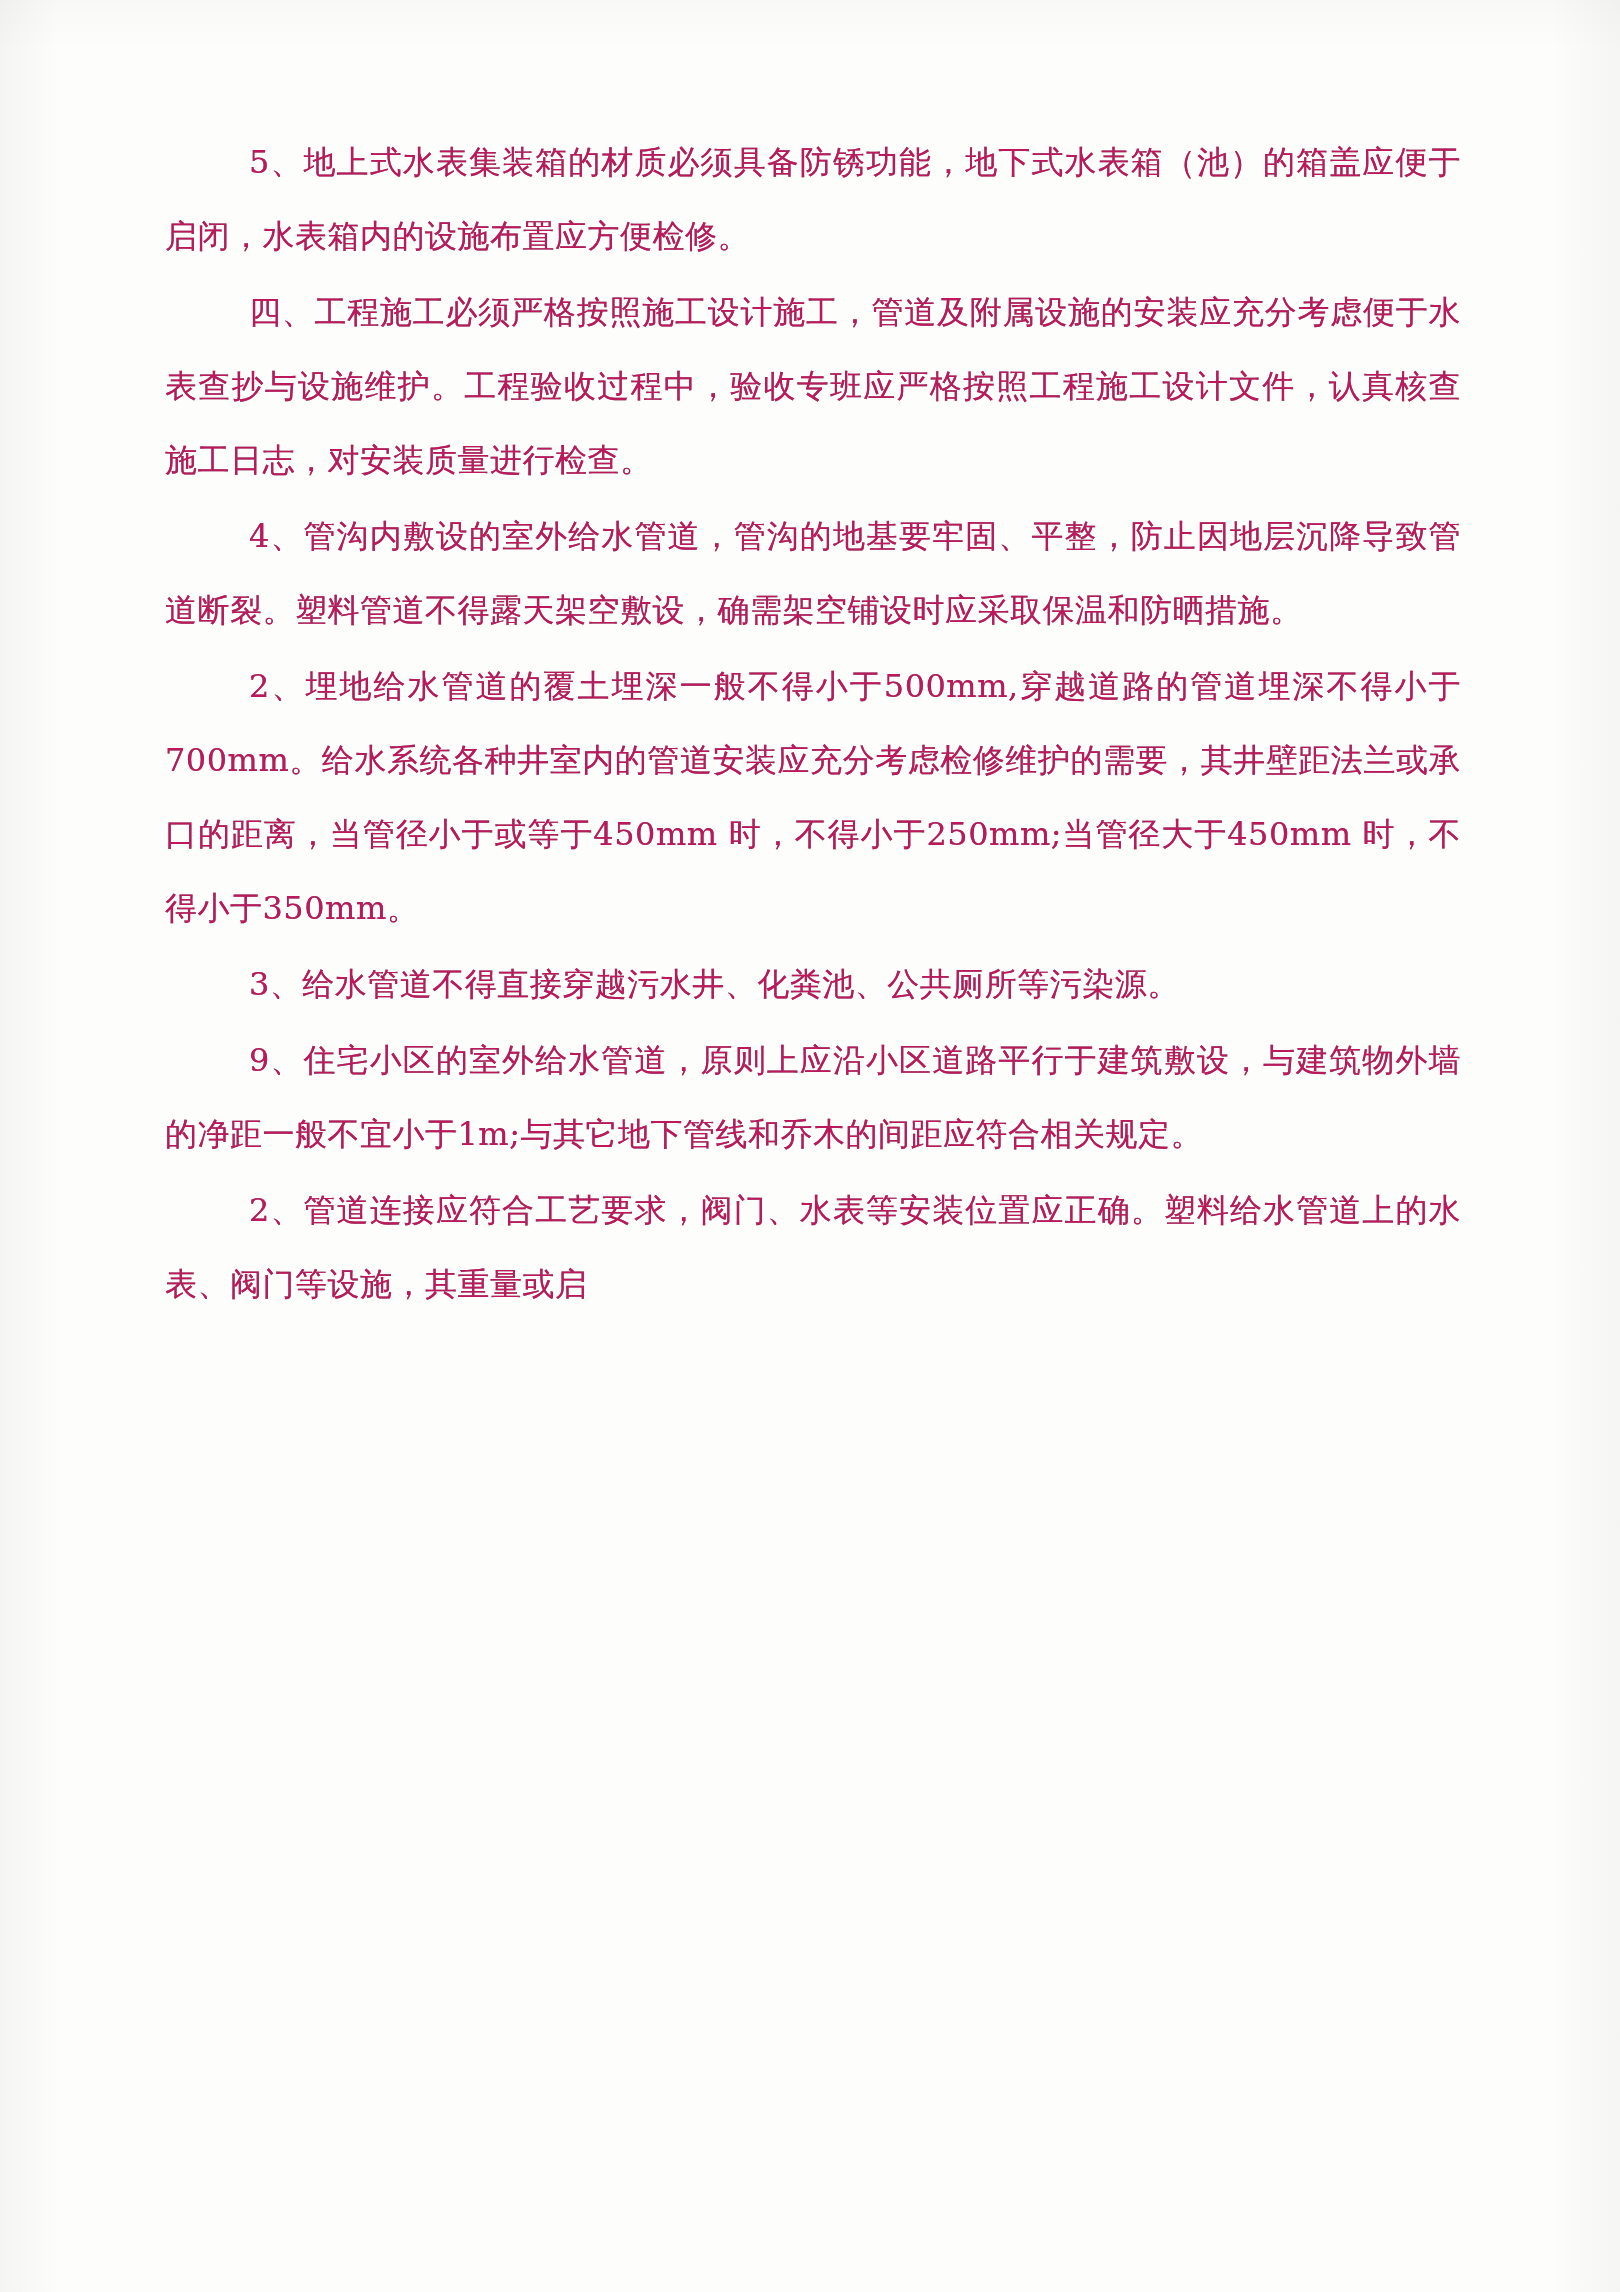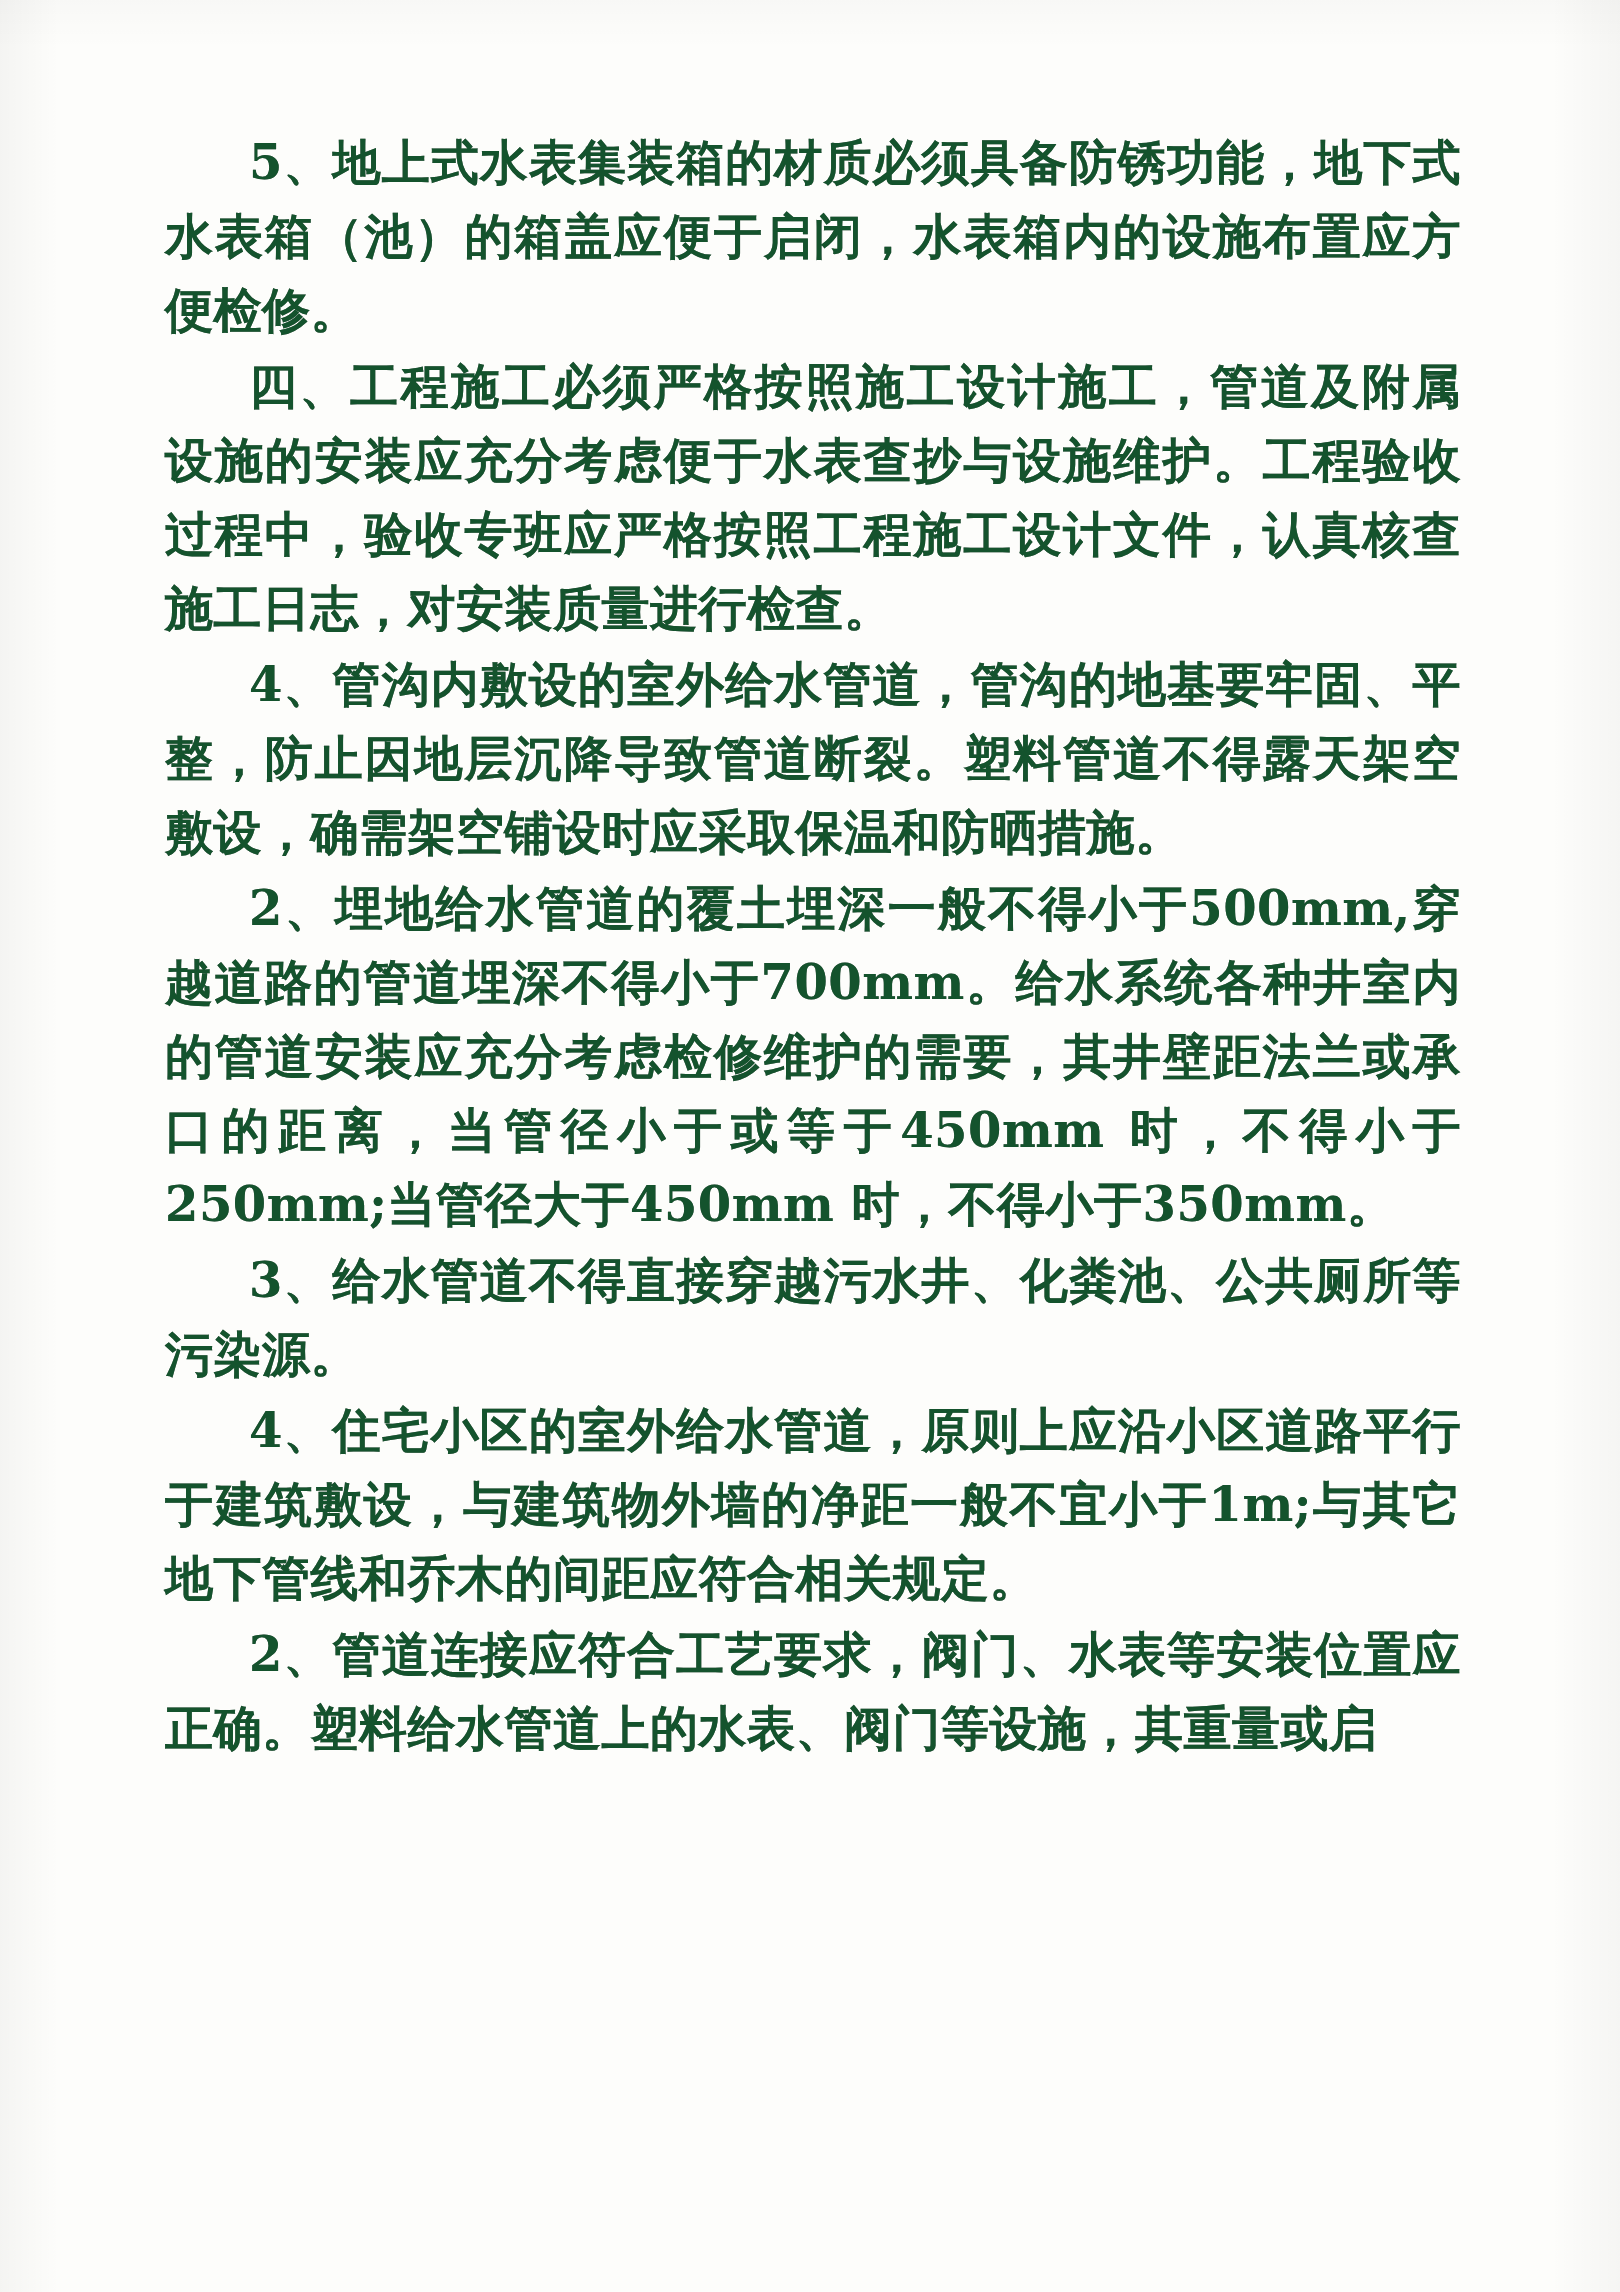--- a/index.html
+++ b/index.html
@@ -33,42 +33,42 @@
     pointer-events: none;
   }
   .content {
     position: absolute;
     left: 165px;
     top: 125px;
     width: 1296px;
   }
   p.para {
     margin: 0 0 2px 0;
-    font-size: 48px;
+    font-size: 32px;
     line-height: 74px;
-    color: #14532d;
+    color: #be185d;
     text-align: justify;
     text-justify: inter-ideograph;
     letter-spacing: 0.5px;
     text-indent: 84px;
-    font-weight: 700;
+    font-weight: 400;
     
     text-shadow: 0 0 0.6px rgba(0,0,0,0.55);
   }
   p.para:last-child {
     margin-bottom: 0;
   }
 </style>
 </head>
 <body>
 
 <div class="page">
   <div class="content">
     <p class="para">5、地上式水表集装箱的材质必须具备防锈功能，地下式水表箱（池）的箱盖应便于启闭，水表箱内的设施布置应方便检修。</p>
     <p class="para">四、工程施工必须严格按照施工设计施工，管道及附属设施的安装应充分考虑便于水表查抄与设施维护。工程验收过程中，验收专班应严格按照工程施工设计文件，认真核查施工日志，对安装质量进行检查。</p>
     <p class="para">4、管沟内敷设的室外给水管道，管沟的地基要牢固、平整，防止因地层沉降导致管道断裂。塑料管道不得露天架空敷设，确需架空铺设时应采取保温和防晒措施。</p>
     <p class="para">2、埋地给水管道的覆土埋深一般不得小于500mm,穿越道路的管道埋深不得小于700mm。给水系统各种井室内的管道安装应充分考虑检修维护的需要，其井壁距法兰或承口的距离，当管径小于或等于450mm 时，不得小于250mm;当管径大于450mm 时，不得小于350mm。</p>
     <p class="para">3、给水管道不得直接穿越污水井、化粪池、公共厕所等污染源。</p>
-    <p class="para">4、住宅小区的室外给水管道，原则上应沿小区道路平行于建筑敷设，与建筑物外墙的净距一般不宜小于1m;与其它地下管线和乔木的间距应符合相关规定。</p>
+    <p class="para">9、住宅小区的室外给水管道，原则上应沿小区道路平行于建筑敷设，与建筑物外墙的净距一般不宜小于1m;与其它地下管线和乔木的间距应符合相关规定。</p>
     <p class="para">2、管道连接应符合工艺要求，阀门、水表等安装位置应正确。塑料给水管道上的水表、阀门等设施，其重量或启</p>
   </div>
 </div>
 
 
 </body></html>

